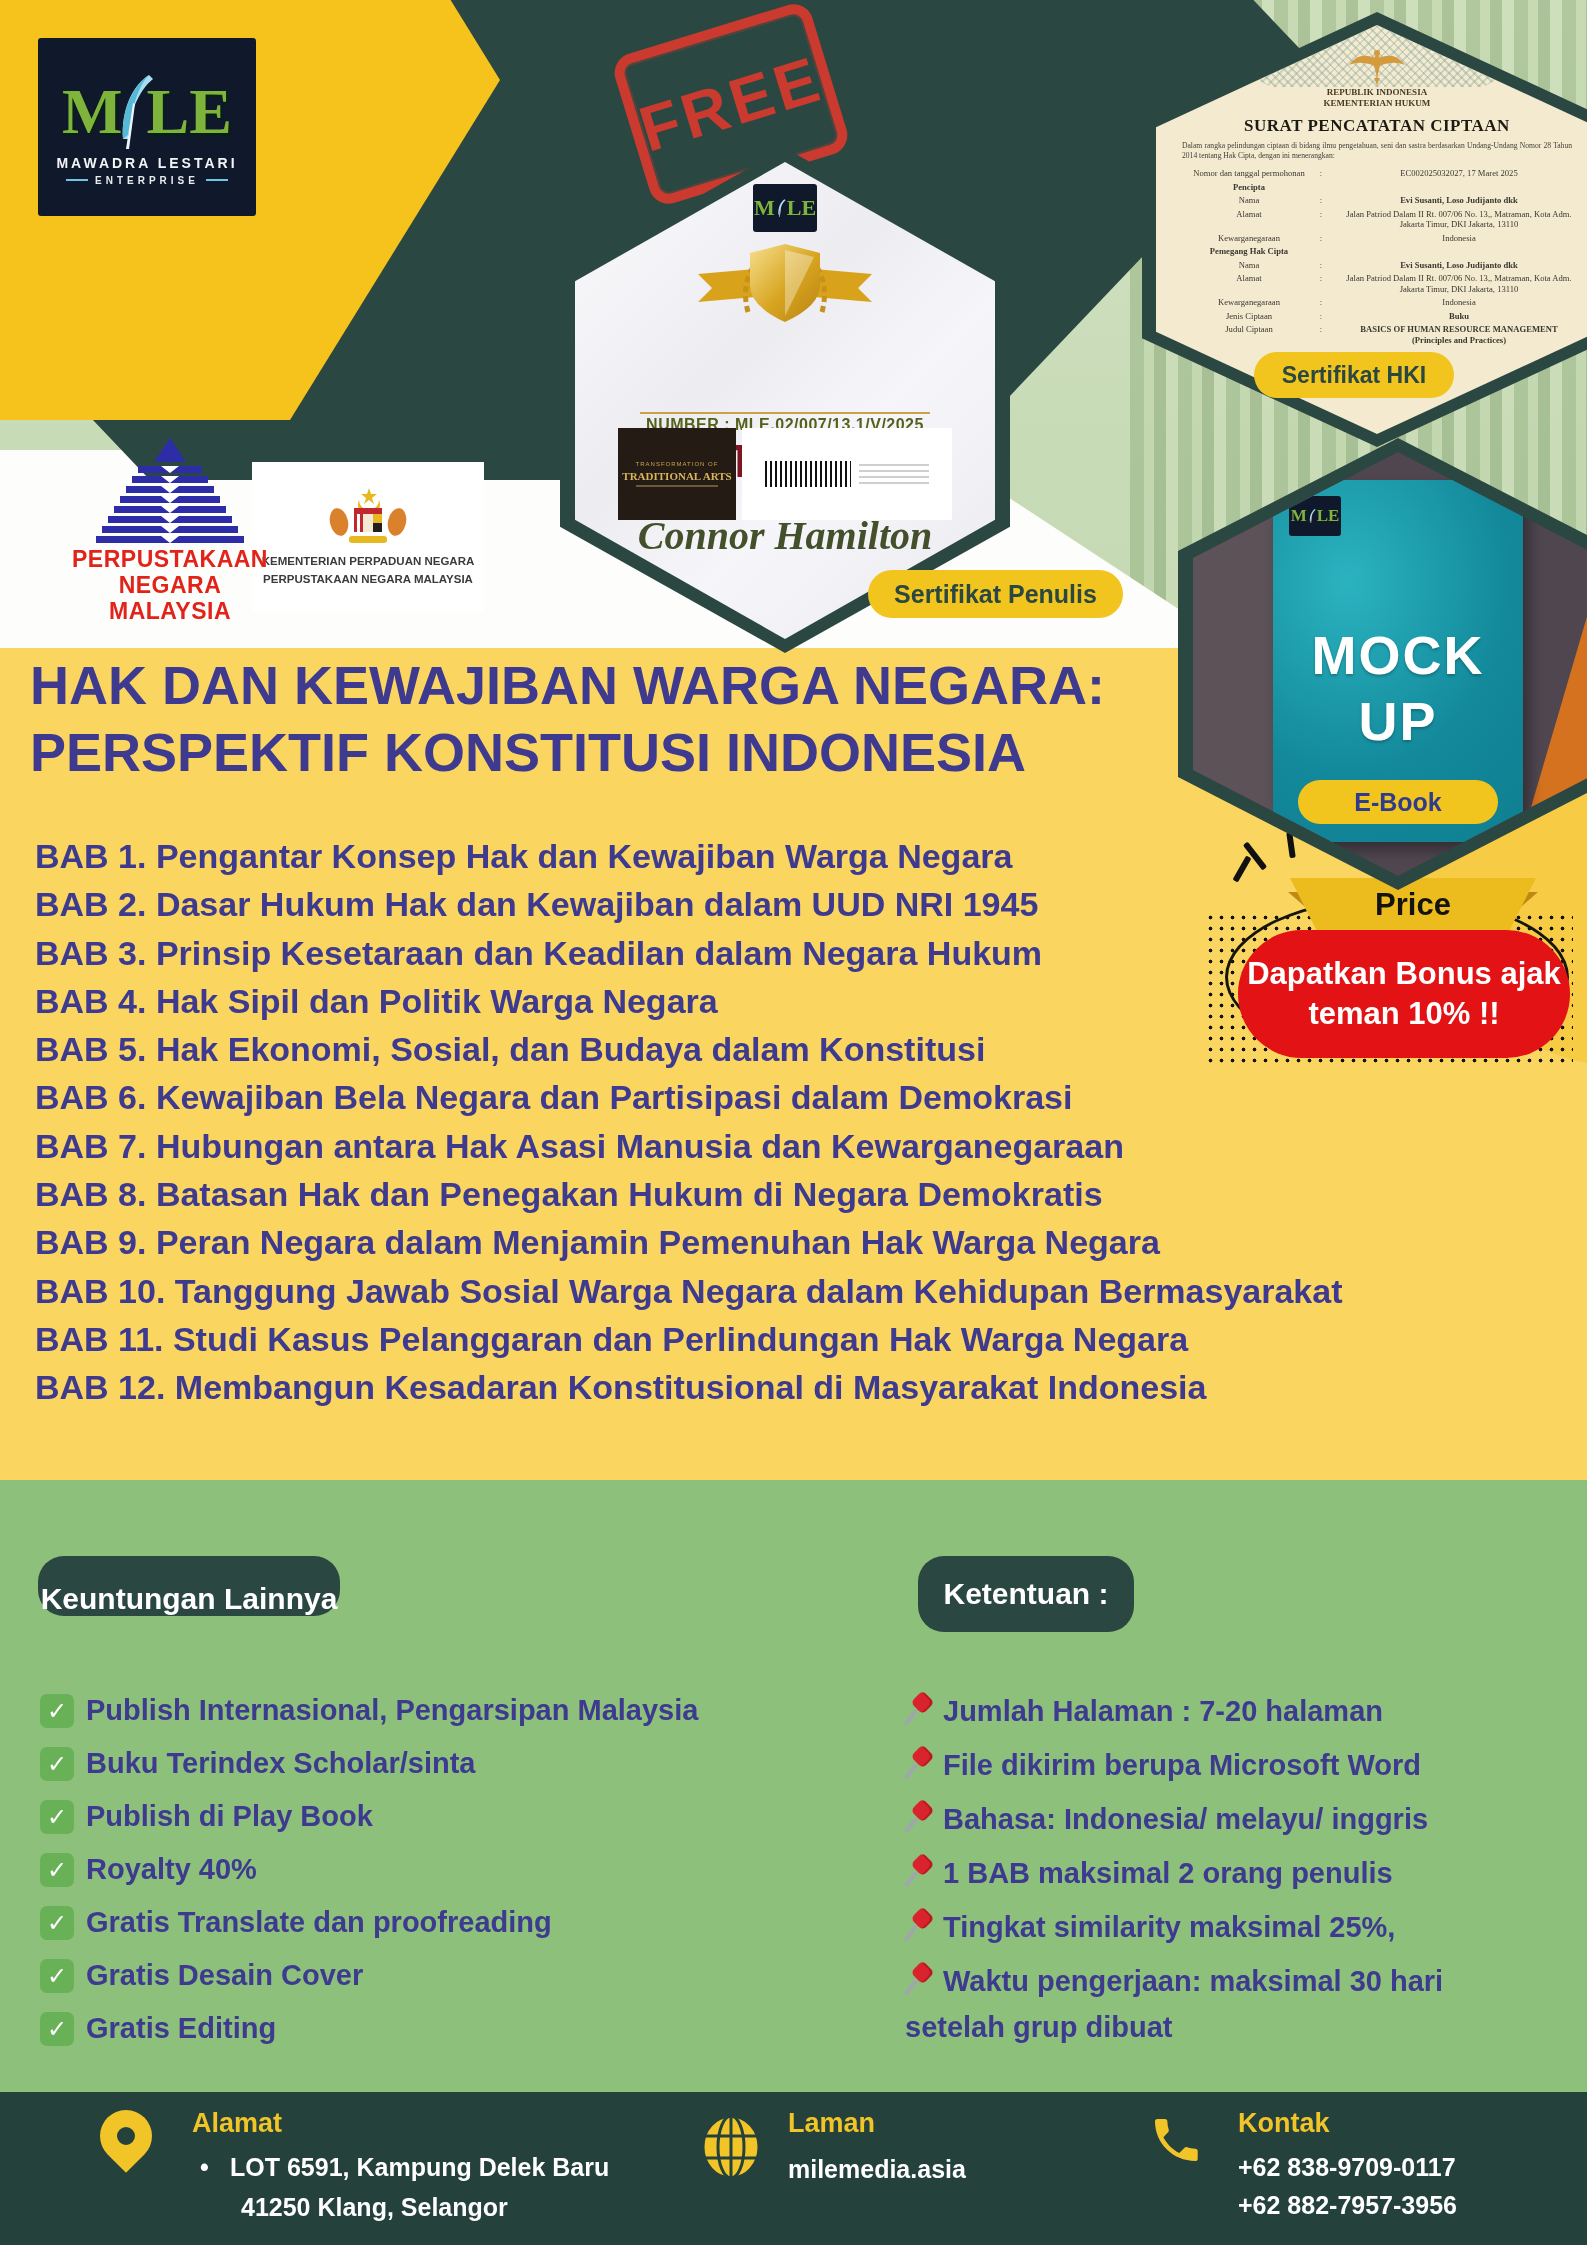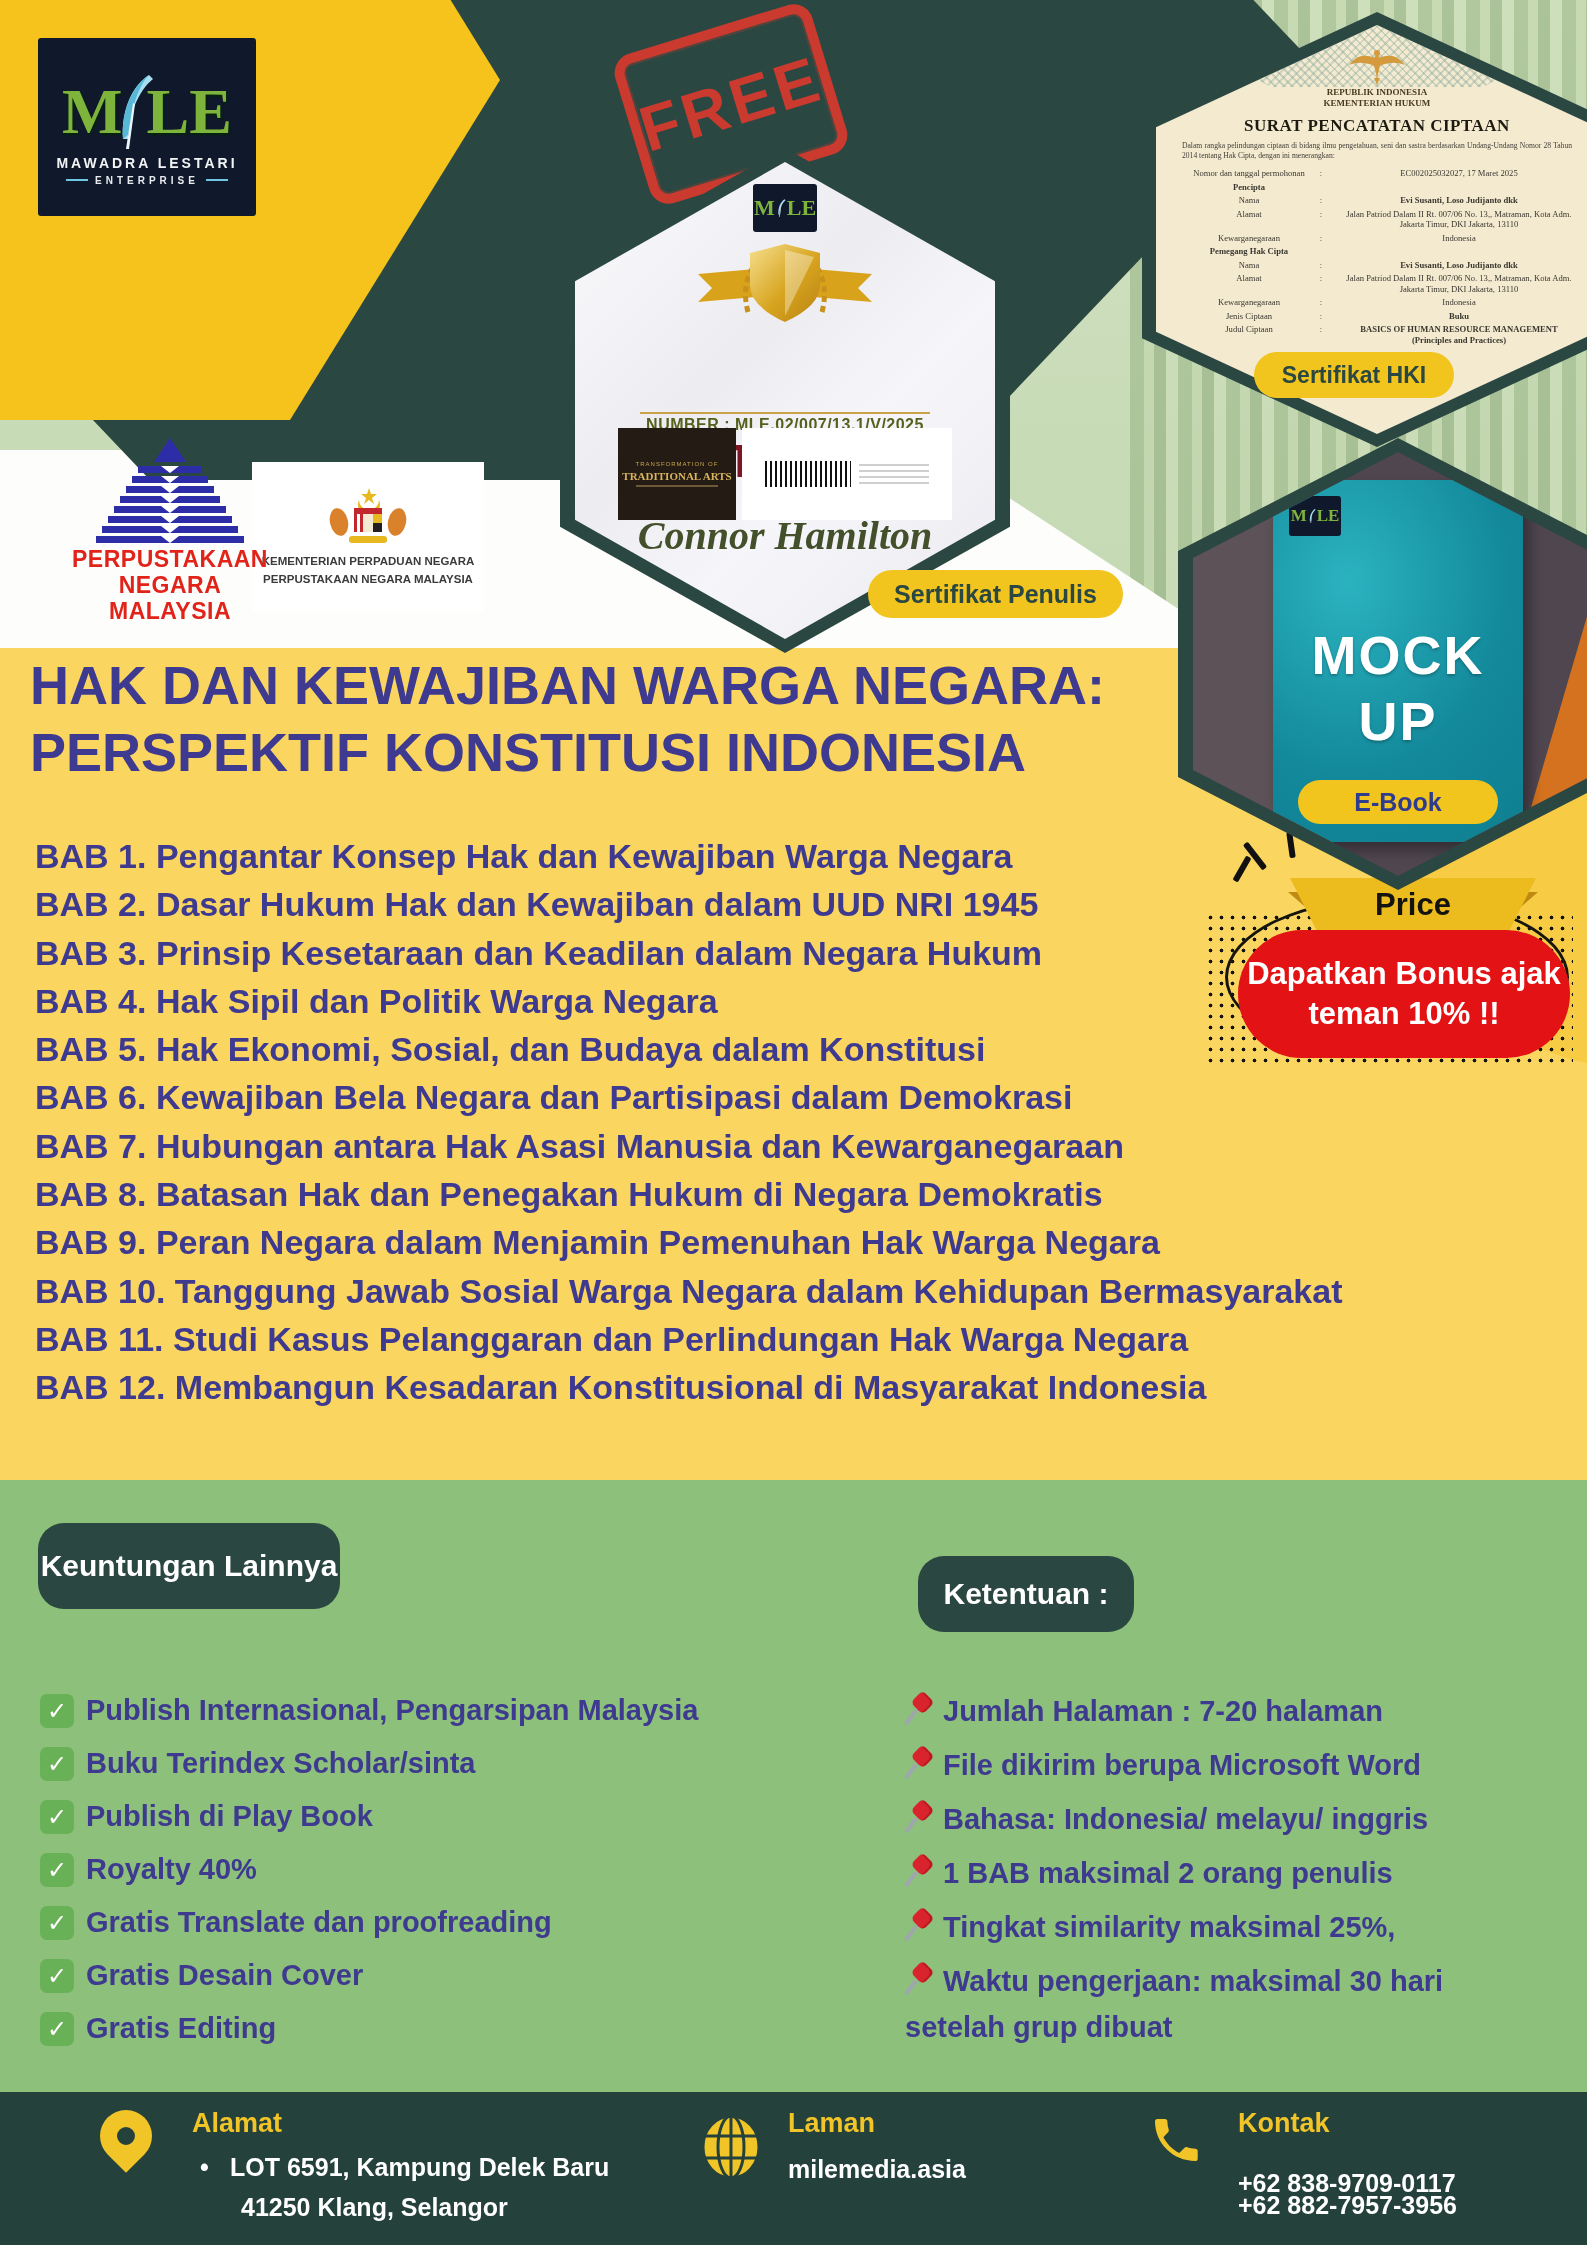--- a/index.html
+++ b/index.html
@@ -137,21 +137,21 @@
     color:#fff;font-weight:800;font-size:31px;line-height:40px;text-align:center;}
   .spark{background:#111;z-index:6;border-radius:2px;}
   .spark1{left:1252px;top:840px;width:6px;height:32px;transform:rotate(-38deg);}
   .spark2{left:1288px;top:832px;width:6px;height:26px;transform:rotate(-8deg);}
   .spark3{left:1228px;top:866px;width:28px;height:6px;transform:rotate(-60deg);}
 
   
   .section-green{left:0;top:1480px;width:1587px;height:612px;background:#8CC07B;z-index:0;}
   .pill-header{background:#2B4742;color:#ffffff;font-weight:800;border-radius:26px;
     display:flex;align-items:center;justify-content:center;font-size:30px;z-index:2;}
-  .hdr-benefits{left:38px;top:1523px;width:302px;height:86px;}
+  .hdr-benefits{left:38px;top:1556px;width:302px;height:60px;align-items:flex-end;}
   .hdr-terms{left:918px;top:1556px;width:216px;height:76px;}
   .benefit-list{left:40px;top:1684px;width:640px;z-index:2;}
   .check-row{display:flex;align-items:center;height:53px;}
   .checkbox{width:34px;height:34px;background:#68B156;border-radius:7px;flex:none;
     display:flex;align-items:center;justify-content:center;color:#fff;font-size:24px;font-weight:700;
     font-family:"DejaVu Sans",sans-serif;}
   .check-label{margin-left:12px;color:#3E3A8F;font-weight:700;font-size:29px;white-space:nowrap;}
   .term-list{left:905px;top:1688px;width:640px;z-index:2;}
   .term-row{color:#3E3A8F;font-weight:700;font-size:29px;line-height:46px;margin-bottom:8px;}
   .pin{display:inline-block;position:relative;width:28px;height:34px;vertical-align:-6px;margin-right:10px;}
@@ -496,17 +496,17 @@
         <line x1="4" y1="44" x2="58" y2="44"></line>
       </g>
     </svg>
     <div class="f-label" style="left:788px;top:16px;">Laman</div>
     <div class="f-text" style="left:788px;top:58px;">milemedia.asia</div>
 
     <svg style="position:absolute;left:1148px;top:20px;" width="56" height="56" viewBox="0 0 24 24">
       <path fill="#F1C428" d="M6.6 10.8c1.5 2.9 3.9 5.3 6.8 6.8l2.3-2.3c.3-.3.7-.4 1-.2 1.1.4 2.3.6 3.6.6.6 0 1 .4 1 1V20c0 .6-.4 1-1 1C10.6 21 3 13.4 3 4c0-.6.4-1 1-1h3.3c.6 0 1 .4 1 1 0 1.2.2 2.4.6 3.6.1.3 0 .7-.2 1l-2.1 2.2z"></path>
     </svg>
     <div class="f-label" style="left:1238px;top:16px;">Kontak</div>
-    <div class="f-text" style="left:1238px;top:72px;text-align:right;">+62 838-9709-0117</div>
+    <div class="f-text" style="left:1238px;top:56px;text-align:right;">+62 838-9709-0117</div>
     <div class="f-text" style="left:1238px;top:94px;">+62 882-7957-3956</div>
   </div>
 
 </div>
 
 </body></html>

